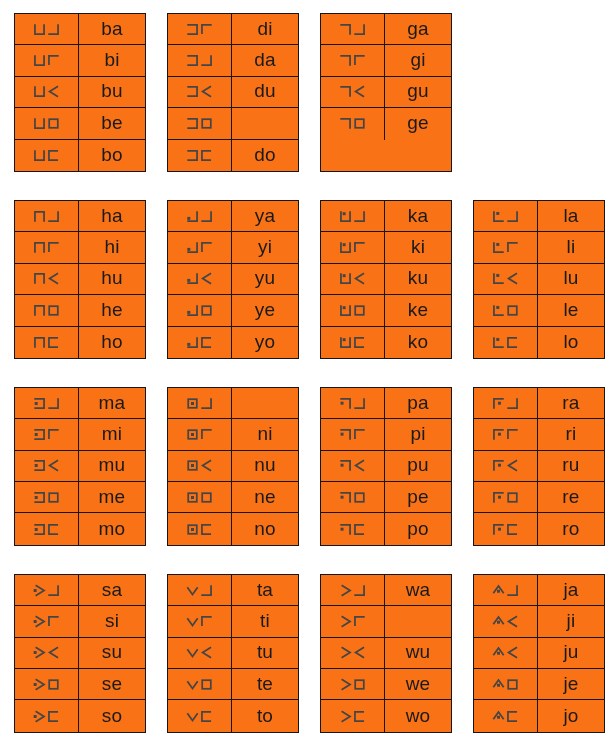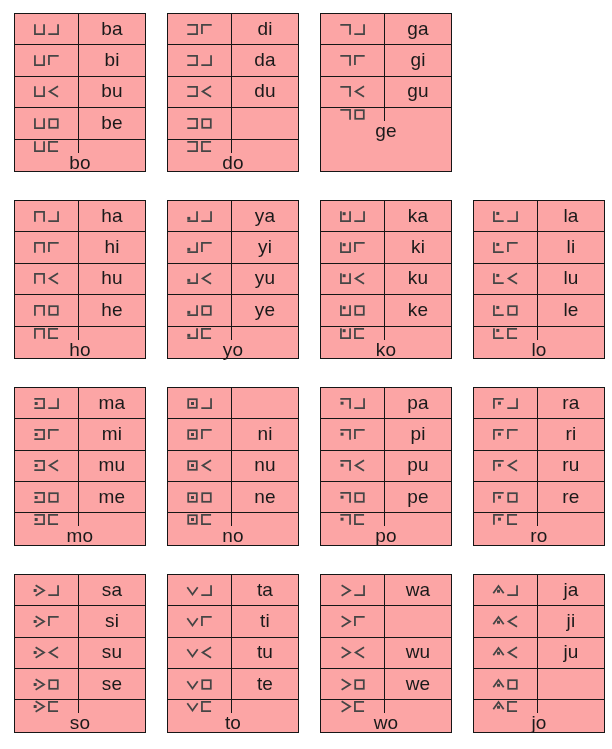--- a/index.html
+++ b/index.html
@@ -1,21 +1,21 @@
 <!DOCTYPE html>
 <html><head>
 <meta charset="utf-8">
 <style>
   html,body{margin:0;padding:0;background:#ffffff;}
   body{width:612px;height:749px;font-family:"Liberation Sans",sans-serif;overflow:hidden;}
   .grid{padding:13px 0 0 14px;display:flex;flex-direction:column;gap:28px;}
   .rowgroup{display:flex;gap:21px;}
-  .stable{border:1.2px solid #161616;width:132px;box-sizing:border-box;background:#fca5a5;}
+  .stable{border:1.2px solid #161616;width:132px;box-sizing:border-box;background:#f97316;}
   .srow{display:flex;height:31.4px;border-bottom:1.2px solid #161616;box-sizing:border-box;}
-  .srow:last-child{border-bottom:none;flex-direction:column;}
+  .srow:last-child{border-bottom:none;}
   .cell{display:flex;align-items:center;justify-content:center;box-sizing:border-box;}
   .cell.sym{width:64px;border-right:1.2px solid #161616;}
   .cell.rom{flex:1;font-size:19px;color:#1a1a1a;letter-spacing:.2px;line-height:1;padding-bottom:2px;}
   .glyphpair{display:flex;align-items:center;gap:1px;}
   svg.part{display:block;}
 </style>
 </head>
 <body>
 
 <main class="grid" id="grid">
@@ -1036,20 +1036,21 @@
             <span class="glyphpair">
               <svg viewBox="0 0 10 10" width="13" height="13" class="part">
                 <polyline points="1,7.2 5,1.6 9,7.2" fill="none" stroke="#454545" stroke-width="1.35"></polyline>
                 <rect x="3.85" y="4.4" width="2.3" height="2.3" fill="#454545"></rect>
               </svg>
               <svg viewBox="0 0 10 10" width="13" height="13" class="part">
                 <rect x="1.7" y="1.7" width="6.6" height="6.6" fill="none" stroke="#454545" stroke-width="1.35"></rect>
               </svg>
             </span>
           </div>
+          <div class="cell rom">je</div>
         </div>
         <div class="srow">
           <div class="cell sym">
             <span class="glyphpair">
               <svg viewBox="0 0 10 10" width="13" height="13" class="part">
                 <polyline points="1,7.2 5,1.6 9,7.2" fill="none" stroke="#454545" stroke-width="1.35"></polyline>
                 <rect x="3.85" y="4.4" width="2.3" height="2.3" fill="#454545"></rect>
               </svg>
               <svg viewBox="0 0 10 10" width="13" height="13" class="part">
                 <polyline points="8.5,1.5 1.5,1.5 1.5,8.5 8.5,8.5" fill="none" stroke="#454545" stroke-width="1.35"></polyline>

